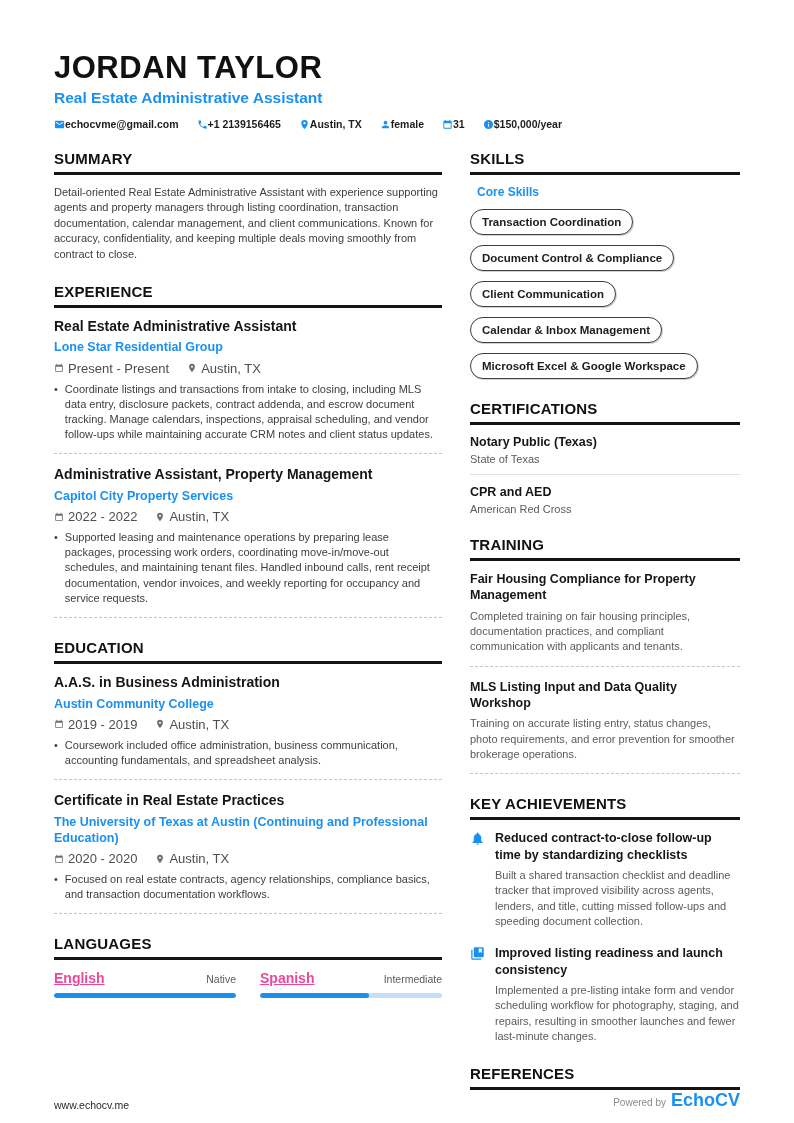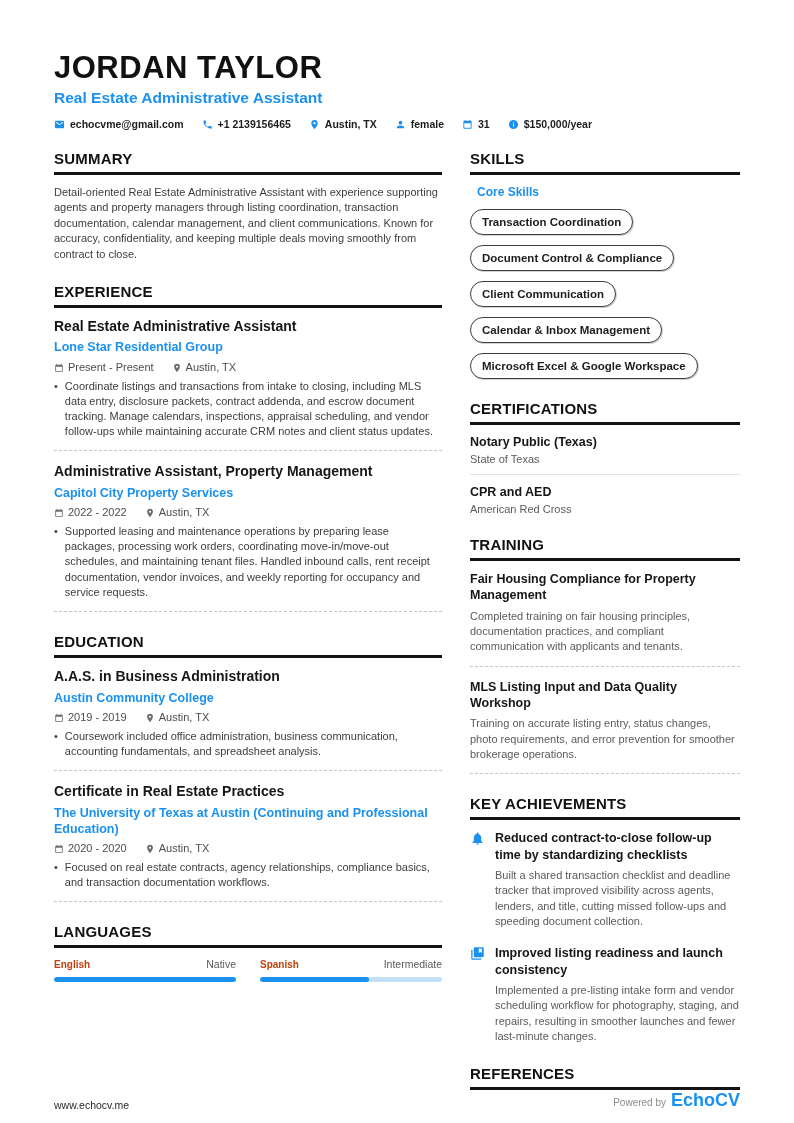--- a/index.html
+++ b/index.html
@@ -7,39 +7,39 @@
   html,body { background:#e9e9e9; }
   body { font-family:"Liberation Sans", sans-serif; color:#1d1d1d; }
   .page {
     width:794px; height:1123px; margin:0 auto; background:#ffffff;
     position:relative; padding:50px 54px 0 54px; overflow:hidden;
   }
   
   .person-name { font-size:31px; font-weight:800; letter-spacing:.5px; color:#111; }
   .job-title { color:var(--accent); font-size:15.5px; font-weight:700; margin-top:3px; }
   .contact-row { display:flex; flex-wrap:wrap; gap:18px; align-items:center; margin-top:11px; }
-  .contact-item { display:flex; align-items:center; gap:5px; font-size:10.5px; font-weight:700; color:#1d1d1d; }
+  .contact-item { display:flex; align-items:center; font-size:10.5px; font-weight:700; color:#1d1d1d; }
   .contact-item .icn { width:11px; height:11px; display:inline-block; color:var(--accent); flex:0 0 11px; }
   .icn svg { width:100%; height:100%; fill:currentColor; display:block; }
   
   .columns { display:flex; gap:28px; margin-top:20px; }
   .col-left { flex:0 0 388px; width:388px; }
   .col-right { flex:1; min-width:0; }
   
   .section { margin-bottom:21px; }
   .section-heading {
     font-size:15px; font-weight:800; letter-spacing:.2px; color:#111;
     padding-bottom:5px; border-bottom:3px solid #141414; margin-bottom:10px;
   }
   .body-text { font-size:11px; line-height:1.4; color:#3d3d3d; }
   
   .entry-title { font-size:14px; font-weight:700; color:#161616; line-height:1.25; }
   .entry-org { color:var(--accent); font-size:12.5px; font-weight:700; margin-top:4px; line-height:1.3; }
   .entry-meta { display:flex; gap:18px; align-items:center; margin-top:5px; }
-  .meta-item { display:flex; align-items:flex-end; gap:4px; font-size:11px; color:#4d4d4d; }
+  .meta-item { display:flex; align-items:center; gap:4px; font-size:13px; color:#4d4d4d; }
   .meta-item .icn { width:10px; height:10px; color:#6d6d6d; flex:0 0 10px; }
   .bullet { display:flex; gap:7px; margin-top:6px; font-size:11px; line-height:1.38; color:#3d3d3d; }
   .bullet .dot { flex:0 0 auto; }
   .divider { border-top:1px dashed #c6c6c6; margin:11px 0 12px 0; height:0; }
   
   .skills-group-label { color:var(--accent); font-size:12px; font-weight:700; margin:2px 0 10px 7px; }
   .skill-chip {
     width:fit-content; max-width:100%; border:1.5px solid #3e3e3e; border-radius:13px;
     padding:6px 11px; font-size:11.5px; font-weight:700; color:#1d1d1d;
     margin-bottom:10px; background:#fff; box-shadow:1px 1px 0 rgba(0,0,0,.18);
@@ -53,21 +53,21 @@
   .ach-icn { width:15px; height:15px; color:var(--accent); flex:0 0 15px; margin-top:1px; }
   .ach-title { font-size:12.5px; font-weight:700; line-height:1.3; color:#161616; }
   .ach-desc { font-size:11px; color:#5b5b5b; line-height:1.4; margin-top:5px; }
   
   .training-title { font-size:12.5px; font-weight:700; line-height:1.3; color:#161616; }
   .training-desc { font-size:11px; color:#5b5b5b; line-height:1.4; margin-top:5px; }
   
   .lang-grid { display:flex; gap:24px; }
   .lang-item { flex:1; min-width:0; }
   .lang-row { display:flex; justify-content:space-between; align-items:baseline; }
-  .lang-name { font-size:10px; font-weight:700; color:#c2410c; }
+  .lang-name { font-size:14px; font-weight:700; color:#ec4899;text-decoration:underline; }
   .lang-level { font-size:10.5px; color:#5b5b5b; }
   .lang-bar { height:5px; background:#c3e0f8; border-radius:3px; margin-top:7px; overflow:hidden; }
   .lang-fill { height:100%; background:var(--accent); border-radius:3px; }
   
   .footer {
     position:absolute; left:54px; right:54px; bottom:12px;
     display:flex; justify-content:space-between; align-items:flex-end;
   }
   .footer-site { font-size:10.5px; color:#2a2a2a; text-decoration:none; }
   .footer-right { display:flex; align-items:baseline; gap:5px; }

